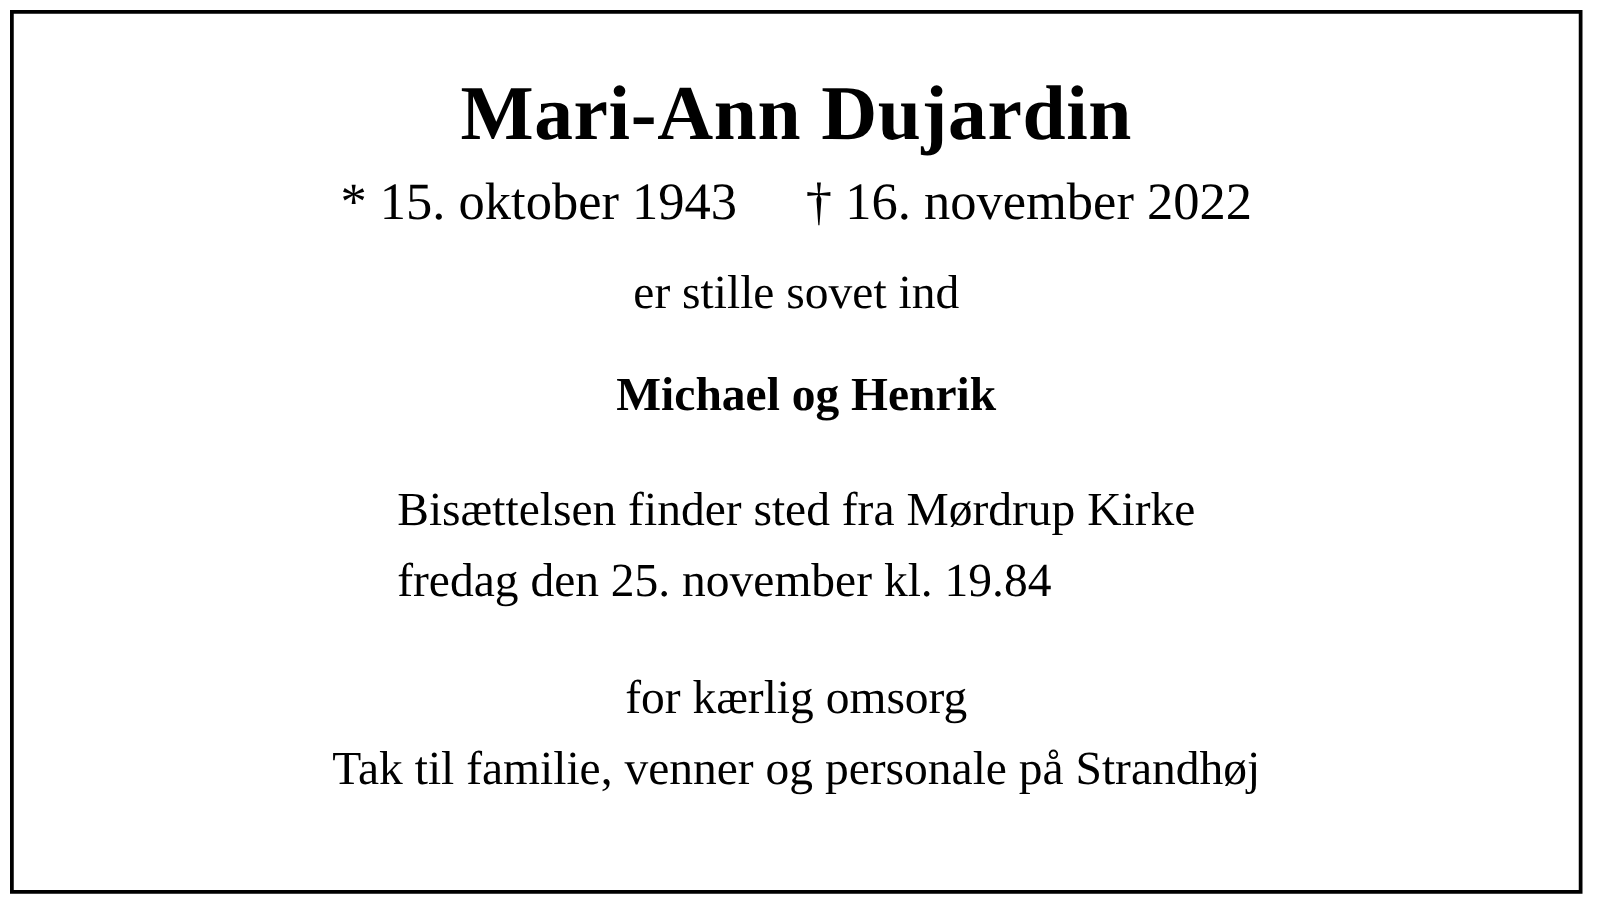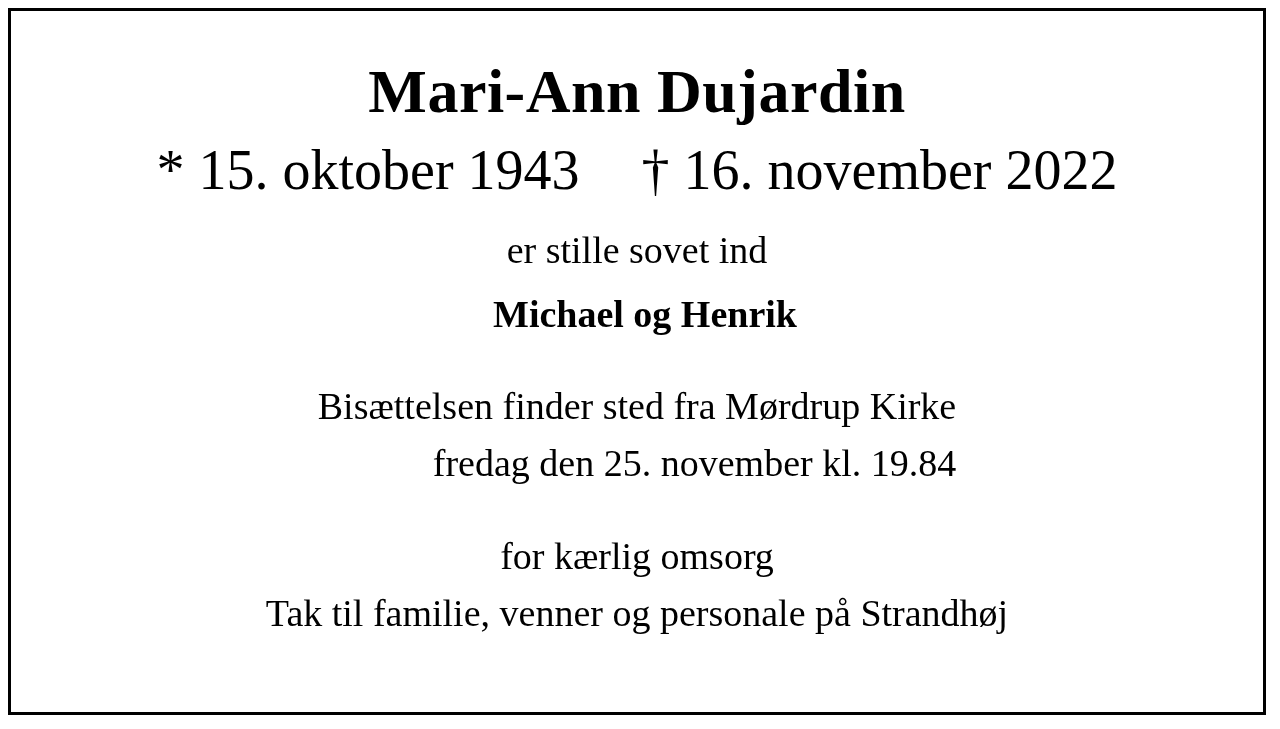--- a/index.html
+++ b/index.html
@@ -36,43 +36,43 @@
   }
   .deceased-name {
     font-size: 62px;
     font-weight: bold;
     letter-spacing: 0.5px;
     line-height: 1.05;
     text-align: center;
     margin: 0 0 14px 0;
   }
   .life-dates {
-    font-size: 56px;
+    font-size: 42px;
     text-align: center;
     margin: 0 0 26px 0;
     white-space: nowrap;
   }
   .life-dates .date-sep {
     display: inline-block;
     width: 34px;
   }
   .passing-line {
     font-size: 38px;
     text-align: center;
-    margin: 0 0 20px 0;
+    margin: 0 0 38px 0;
   }
   .survivors {
     font-size: 38px;
     font-weight: bold;
     text-align: center;
     margin: 0 0 42px 16px;
   }
   .funeral-info {
     font-size: 38px;
-    text-align: right;
+    text-align: left;
     line-height: 1.5;
     margin: 0 0 36px 0;
   }
   .thanks-note {
     font-size: 38px;
     text-align: center;
     line-height: 1.5;
     margin: 0;
   }
   .line {

